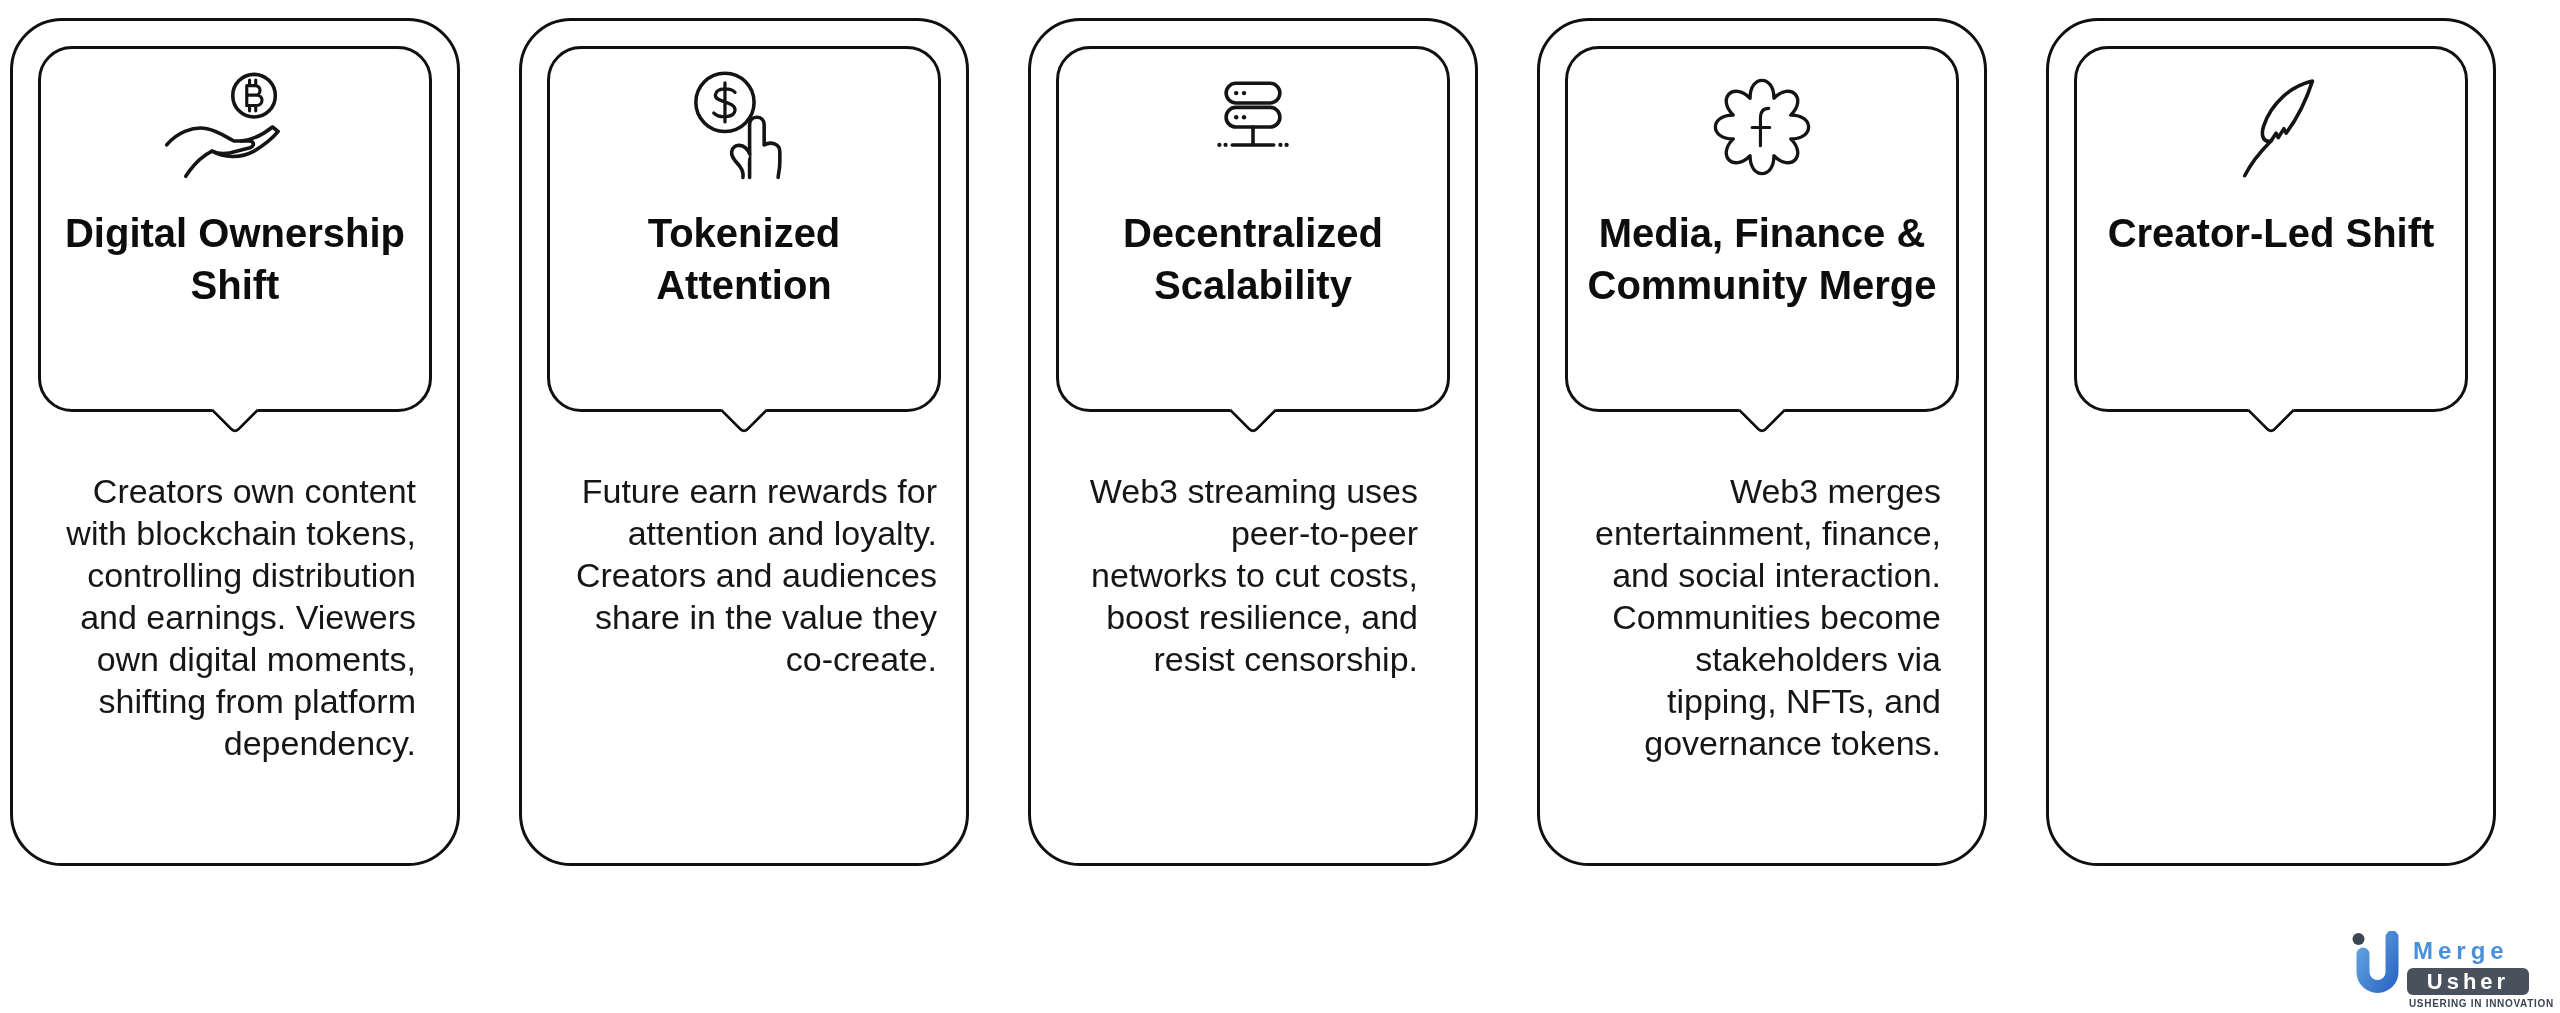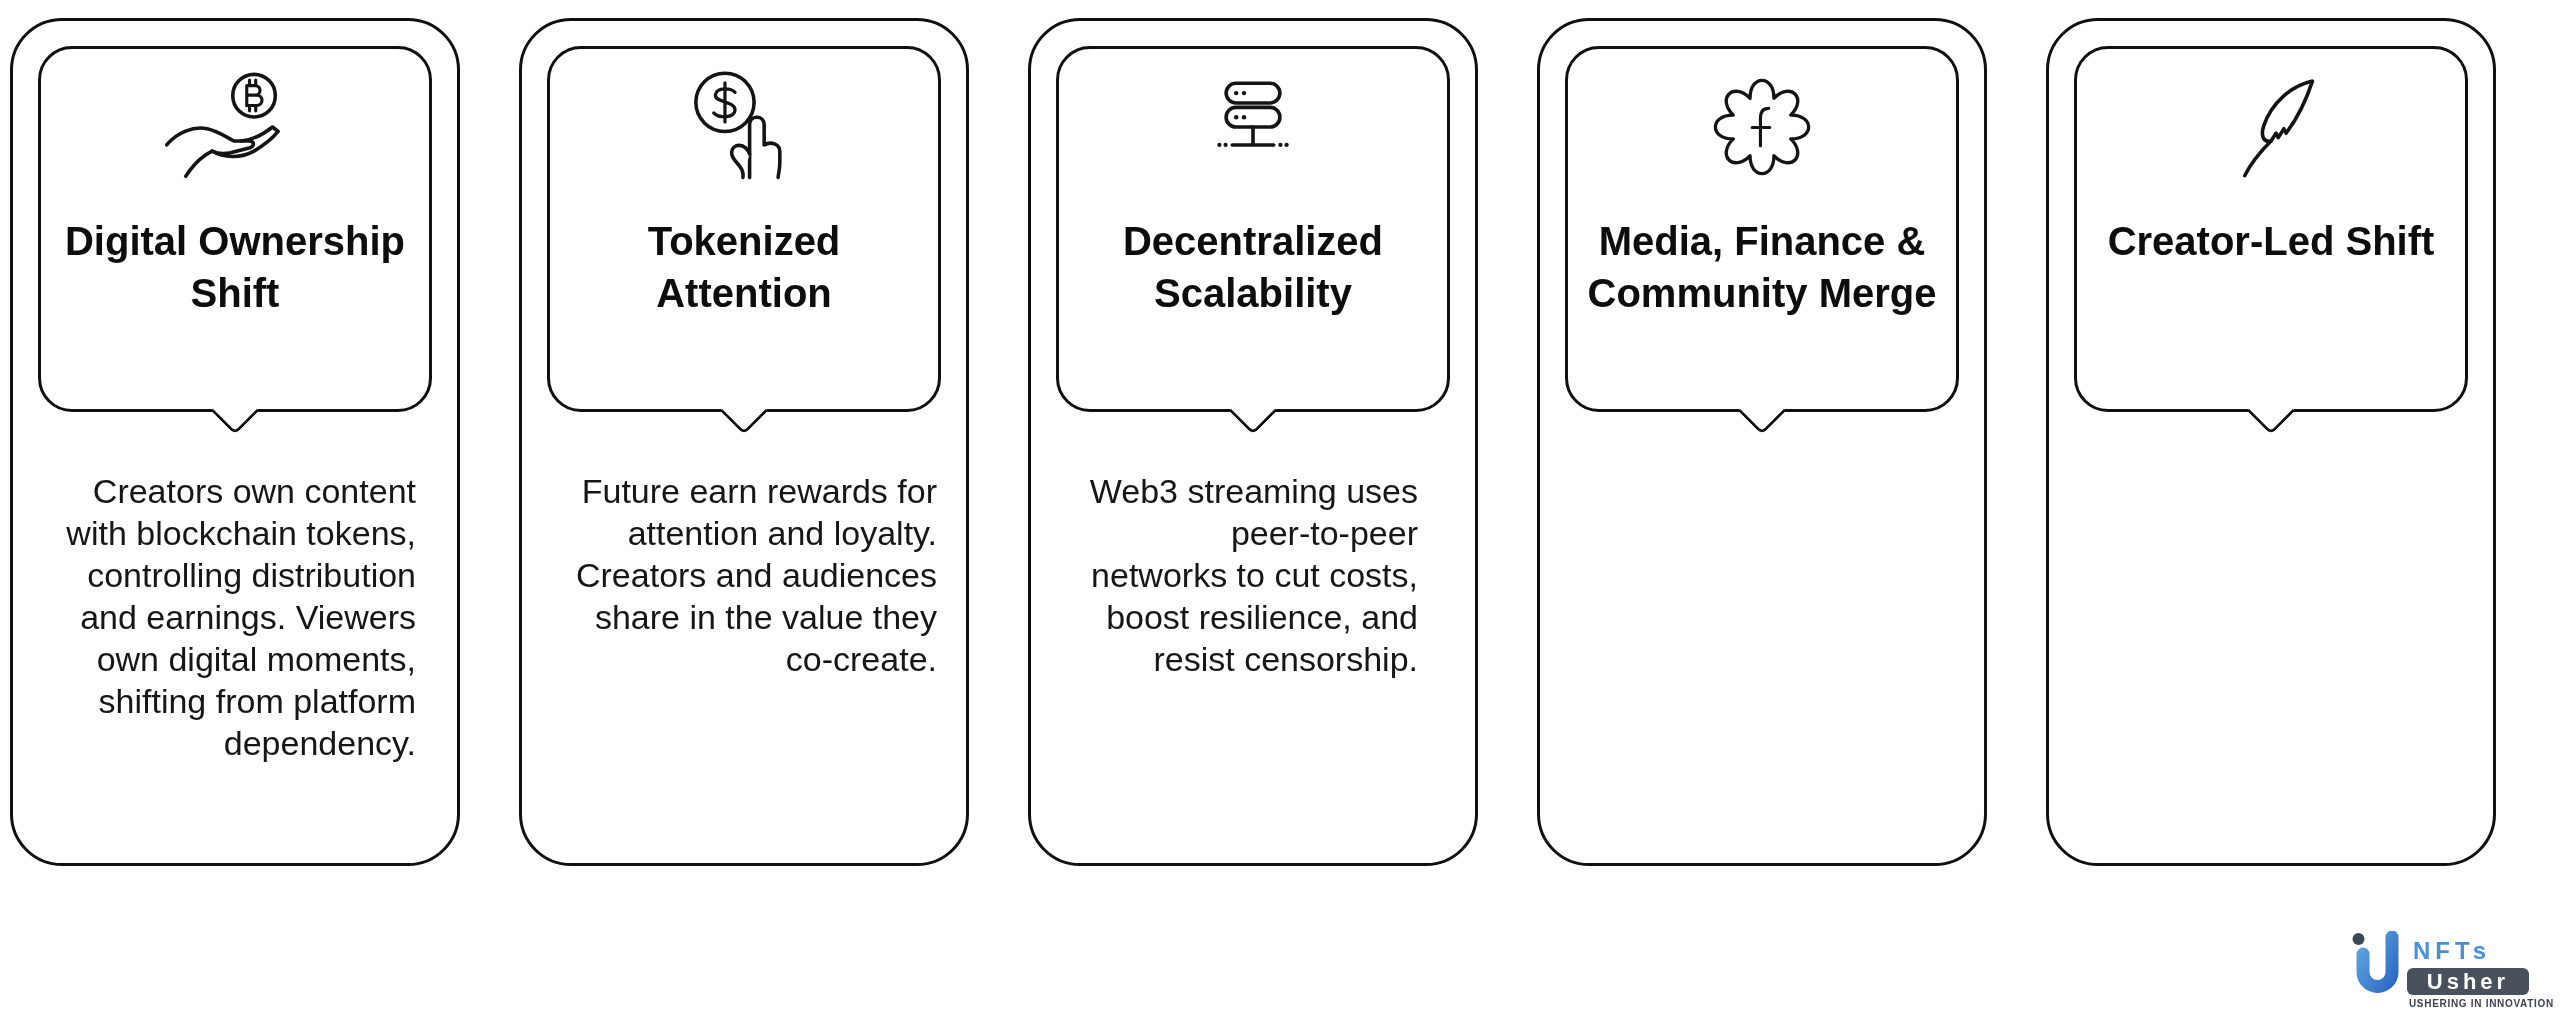--- a/index.html
+++ b/index.html
@@ -40,21 +40,21 @@
     border-bottom:3.5px solid #101010;
     border-bottom-right-radius:7px;
     transform:translateX(-50%) rotate(45deg);
   }
   .icon-wrap {
     margin-top:22px; height:112px;
     display:flex; align-items:center; justify-content:center;
   }
   .icon-wrap svg { stroke:#141414; fill:none; stroke-width:3.2; stroke-linecap:round; stroke-linejoin:round; }
   .card-title {
-    margin-top:32px;
+    margin-top:24px;
     padding:0 14px;
     font-size:40px; font-weight:bold;
     line-height:52px;
     text-align:center;
     color:#0d0d0d;
   }
   .card-desc {
     margin:58px auto 0 auto;
     font-size:34px; line-height:42px;
     text-align:right;
@@ -153,20 +153,21 @@
     <div class="card">
       <div class="bubble">
         <div class="icon-wrap">
           <svg width="114" height="112" viewBox="-4 -4 108 108">
             <path d="M77.7,61.5 C94.1,77.6 77.6,94.1 61.5,77.7 C61.7,100.7 38.3,100.7 38.5,77.7 C22.4,94.1 5.9,77.6 22.3,61.5 C-0.7,61.7 -0.7,38.3 22.3,38.5 C5.9,22.4 22.4,5.9 38.5,22.3 C38.3,-0.7 61.7,-0.7 61.5,22.3 C77.6,5.9 94.1,22.4 77.7,38.5 C100.7,38.3 100.7,61.7 77.7,61.5 Z"></path>
             <path stroke-width="3" d="M56.5,32 C50.5,32 48.5,35.5 48.5,41.5 V68 M40.5,50.5 H57.5"></path>
           </svg>
         </div>
         <div class="card-title">Media, Finance &amp; Community Merge</div>
       </div>
+      <div class="card-desc">Web3 merges entertainment, finance, and social interaction. Communities become stakeholders via tipping, NFTs, and governance tokens.</div>
     </div>
 
     <div class="card">
       <div class="bubble">
         <div class="icon-wrap">
           <svg width="130" height="112" viewBox="0 0 100 100">
             <path d="M87,9 C68,13.5 50.5,28 43.5,49 C40.5,58 43.5,64 50,62.5 L54.5,55.5 L56.5,59.5 L61.5,51.5 L63.5,55.5 C72.5,43.5 81,27.5 87,9 Z"></path>
             <path d="M50,62.5 C40,72.5 32,82.5 26.5,93.5"></path>
           </svg>
         </div>
@@ -181,18 +182,18 @@
       <defs>
         <linearGradient id="ug" x1="0" y1="0" x2="1" y2="1">
           <stop offset="0" stop-color="#62A3DE"></stop>
           <stop offset="1" stop-color="#2E6AC6"></stop>
         </linearGradient>
       </defs>
       <circle cx="5.5" cy="7" r="6" fill="#3B4754"></circle>
       <path d="M10,22 L10,40 A14.5,14.5 0 0 0 39,40 L39,5" fill="none" stroke="url(#ug)" stroke-width="13" stroke-linecap="round"></path>
     </svg>
     <div class="logo-col">
-      <div class="logo-idea">NFTs</div>
+      <div class="logo-idea">Merge</div>
       <div class="logo-usher">Usher</div>
       <div class="logo-tagline">USHERING IN INNOVATION</div>
     </div>
   </div>
 </div>
 
 </body></html>

